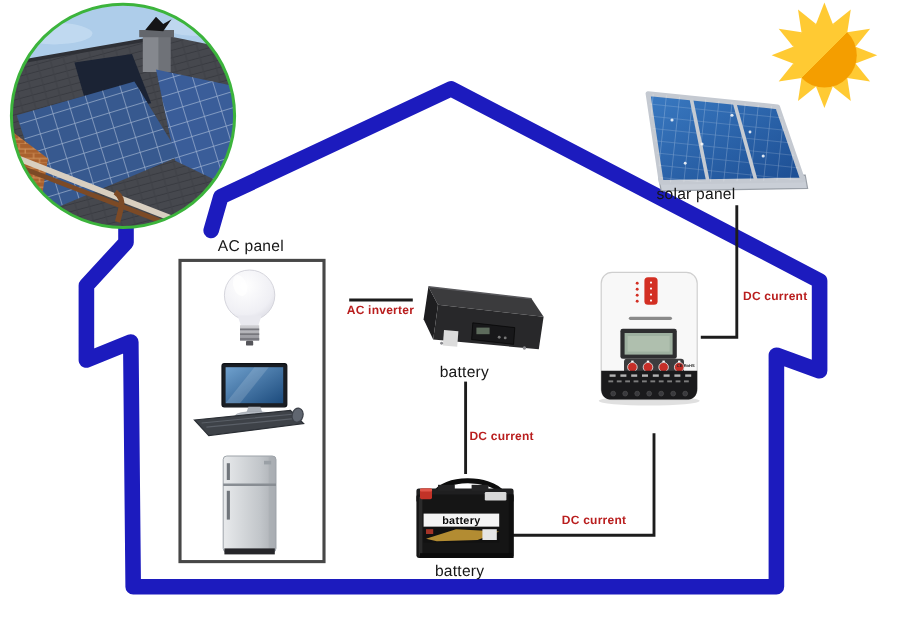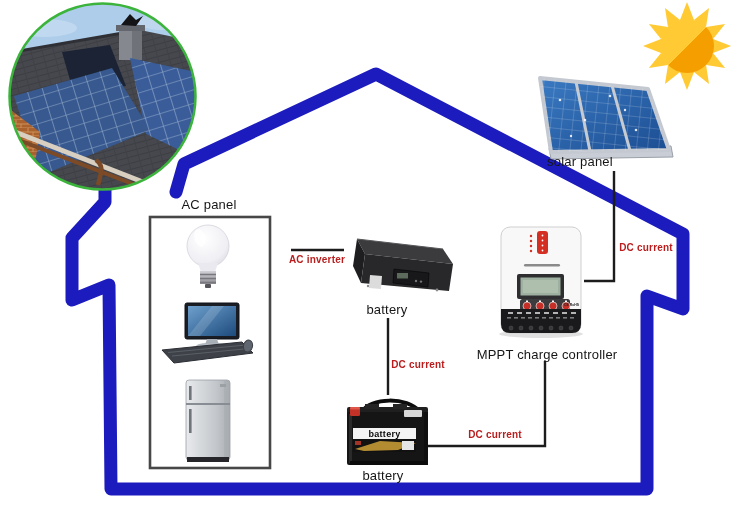--- a/index.html
+++ b/index.html
@@ -267,21 +267,20 @@
     <polygon points="355,449 380,441 416,443 398,450 364,451" fill="#c59a36" opacity=".9"></polygon>
     <rect x="402" y="441" width="12" height="9" fill="#e6e6e6"></rect>
     <rect x="355" y="441" width="6" height="4" fill="#a33327"></rect>
     <rect x="350" y="461" width="77" height="4" fill="#0b0b0b"></rect>
   </g>
 </svg>
 
 <div class="lbl" style="left:580px;top:154px">solar panel</div>
 <div class="lbl" style="left:209px;top:197px">AC panel</div>
 <div class="lbl" style="left:387px;top:302px">battery</div>
-<div class="lbl" style="left:547px;top:347px">MPPT charge controller</div>
 <div class="lbl" style="left:383px;top:468px">battery</div>
 
 <div class="lbl red" style="left:317px;top:254px">AC inverter</div>
 <div class="lbl red" style="left:646px;top:242px">DC current</div>
 <div class="lbl red" style="left:418px;top:359px">DC current</div>
 <div class="lbl red" style="left:495px;top:429px">DC current</div>
 
 </div>
 
 </body></html>

